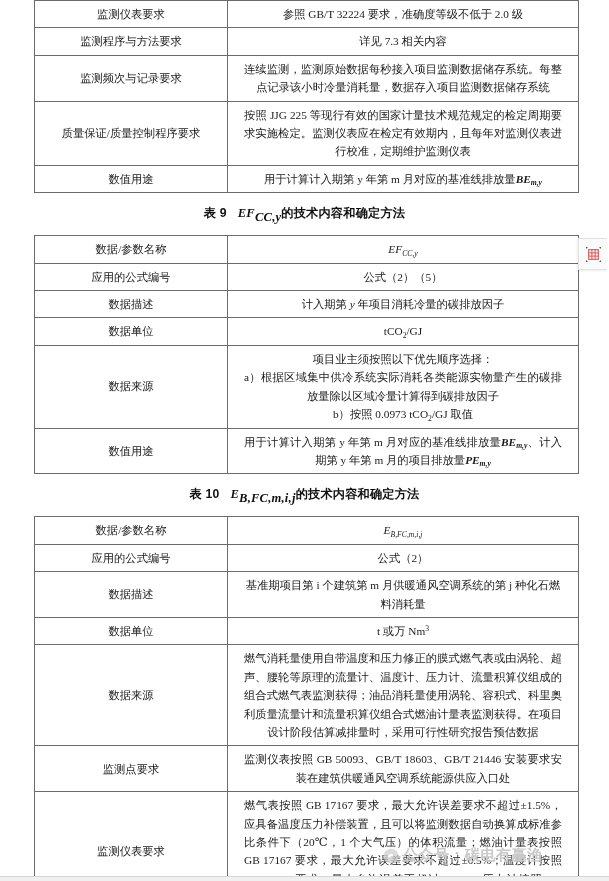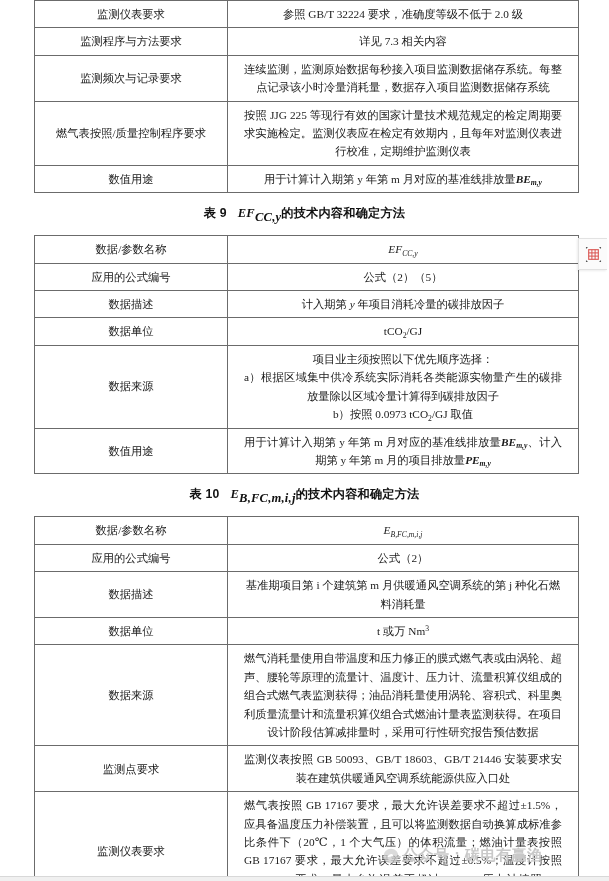--- a/index.html
+++ b/index.html
@@ -165,21 +165,21 @@
     </tr>
     <tr>
       <td class="label">监测程序与方法要求</td>
       <td class="value">详见 7.3 相关内容</td>
     </tr>
     <tr>
       <td class="label">监测频次与记录要求</td>
       <td class="value justify">连续监测，监测原始数据每秒接入项目监测数据储存系统。每整点记录该小时冷量消耗量，数据存入项目监测数据储存系统</td>
     </tr>
     <tr>
-      <td class="label">燃气表按照/质量控制程序要求</td>
+      <td class="label">质量保证/质量控制程序要求</td>
       <td class="value justify">按照 JJG 225 等现行有效的国家计量技术规范规定的检定周期要求实施检定。监测仪表应在检定有效期内，且每年对监测仪表进行校准，定期维护监测仪表</td>
     </tr>
     <tr>
       <td class="label">数值用途</td>
       <td class="value"><span>用于计算计入期第 y 年第 m 月对应的基准线排放量</span><span class="bit">BE</span><sub class="bit">m,y</sub></td>
     </tr>
   </tbody>
     </table>
 
   <div class="caption">

